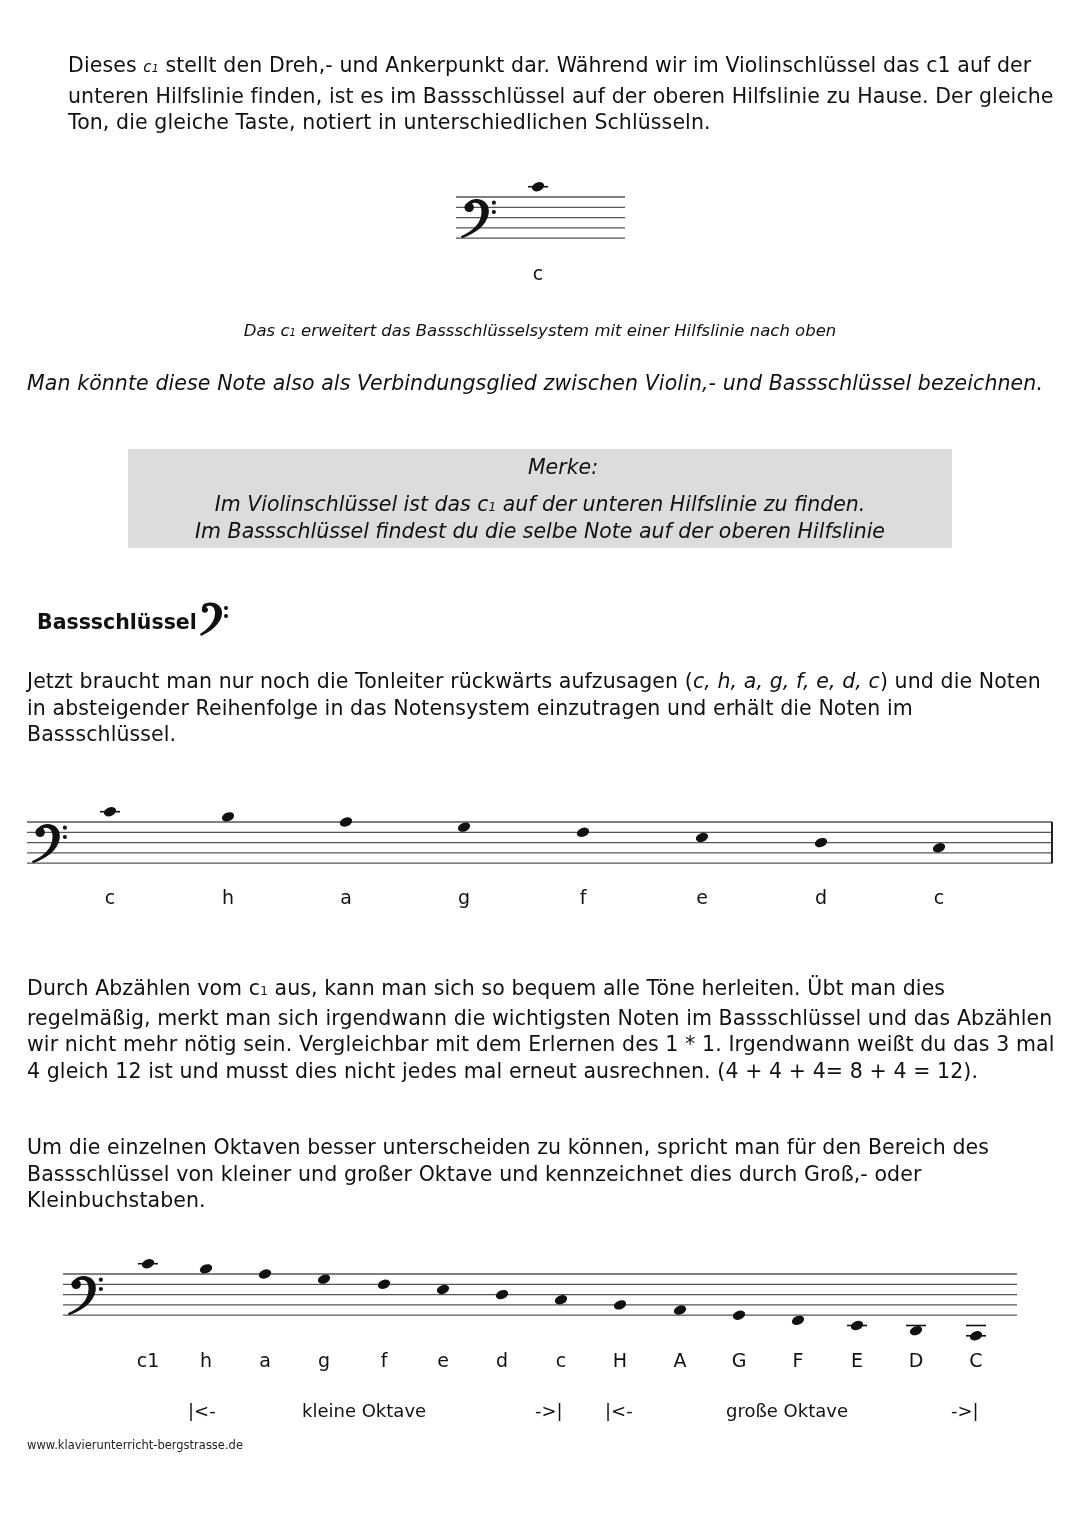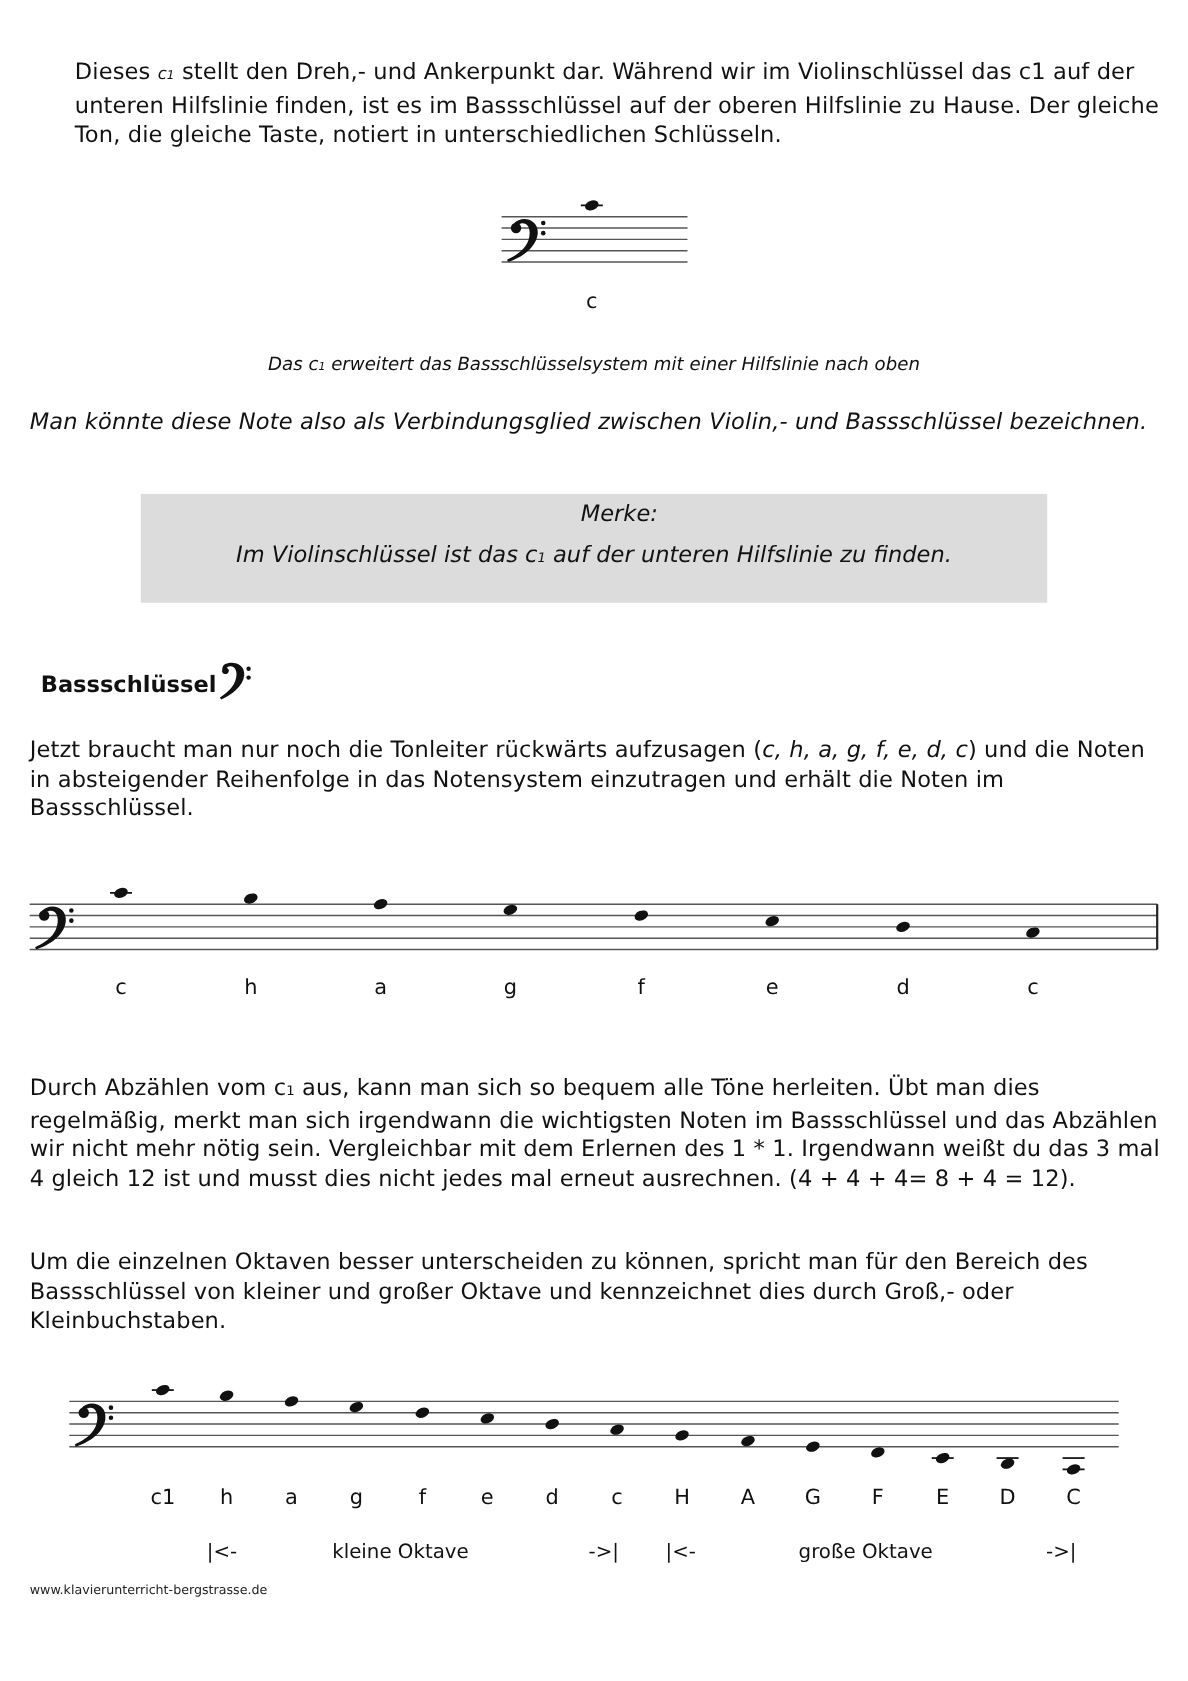--- a/index.html
+++ b/index.html
@@ -54,20 +54,21 @@
     <text x="538" y="120" class="note-label">c</text>
   </svg>
 
 <div class="caption"><span>Das </span><span><span>c</span><span style="font-size:10px">1</span></span><span> erweitert das Bassschlüsselsystem mit einer Hilfslinie nach oben</span></div>
 
 <p class="para" style="top:370px;font-style:italic;">Man könnte diese Note also als Verbindungsglied zwischen Violin,- und Bassschlüssel bezeichnen.</p>
 
 <div class="merke">
   <div class="title">Merke:</div>
   <div class="l1"><span>Im Violinschlüssel ist das </span><span><span>c</span><span style="font-size:12px">1</span></span><span> auf der unteren Hilfslinie zu finden.</span></div>
+  <div class="l2">Im Bassschlüssel findest du die selbe Note auf der oberen Hilfslinie</div>
 </div>
 
 <div class="heading">Bassschlüssel</div>
 <svg class="heading-clef" viewBox="0 0 34 40">
   <path d="M8 6 C16 2 27 6 26 16 C25 26 14 34 5 38 L4 36 C12 31 19 24 19 15 C19 8 14 6 10 9 C12 10 13 12 11 14 C9 16 5 14 6 11 C6 8 7 7 8 6 Z" fill="#111"></path>
   <circle cx="30" cy="10" r="2" fill="#111"></circle>
   <circle cx="30" cy="18" r="2" fill="#111"></circle>
 </svg>
 
 <p class="para" style="top:668px;"><span>Jetzt braucht man nur noch die Tonleiter rückwärts aufzusagen (</span><i>c, h, a, g, f, e, d, c</i><span>) und die Noten in absteigender Reihenfolge in das Notensystem einzutragen und erhält die Noten im Bassschlüssel.</span></p>

